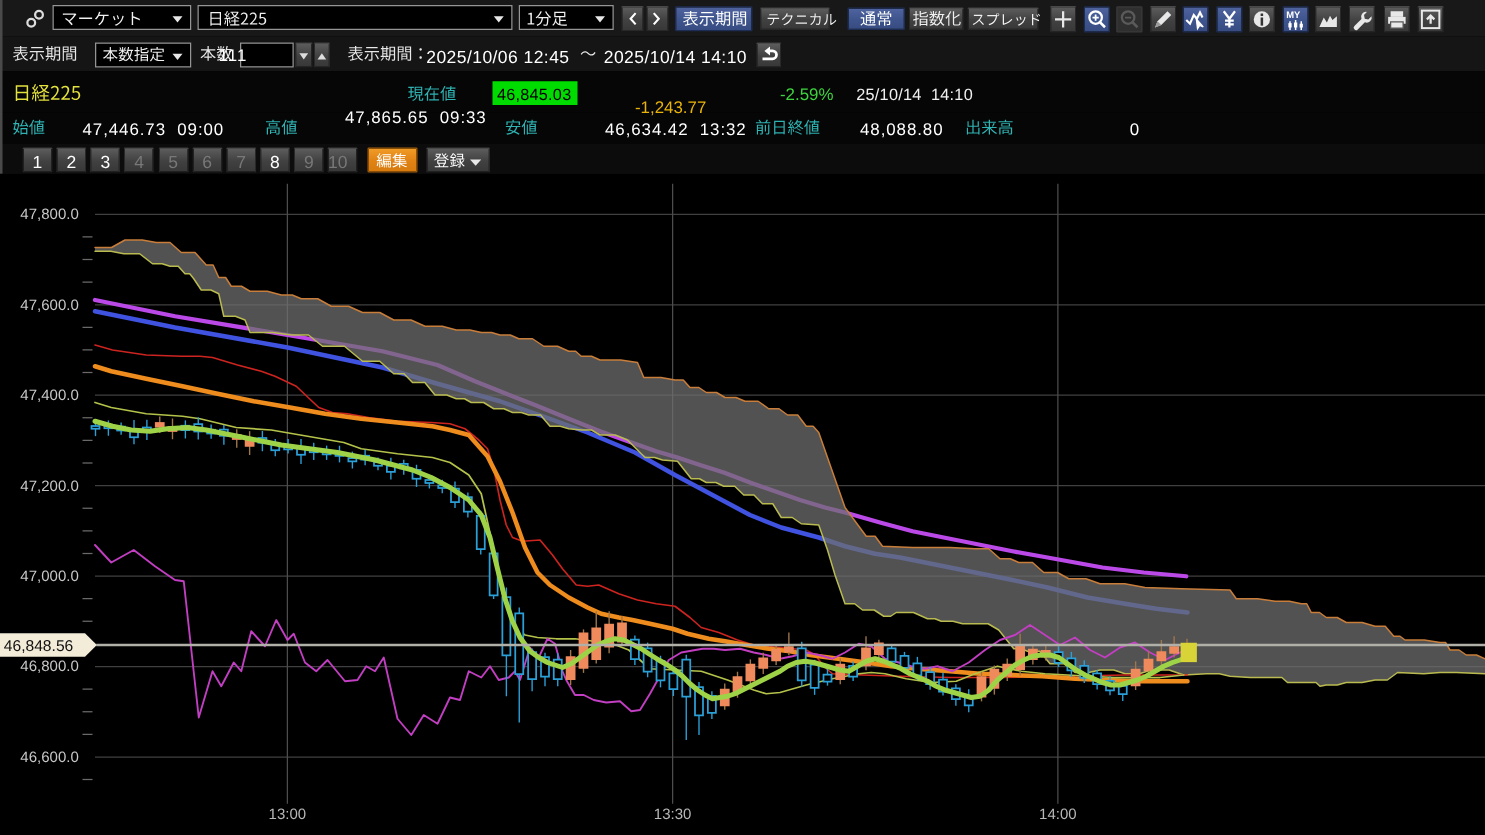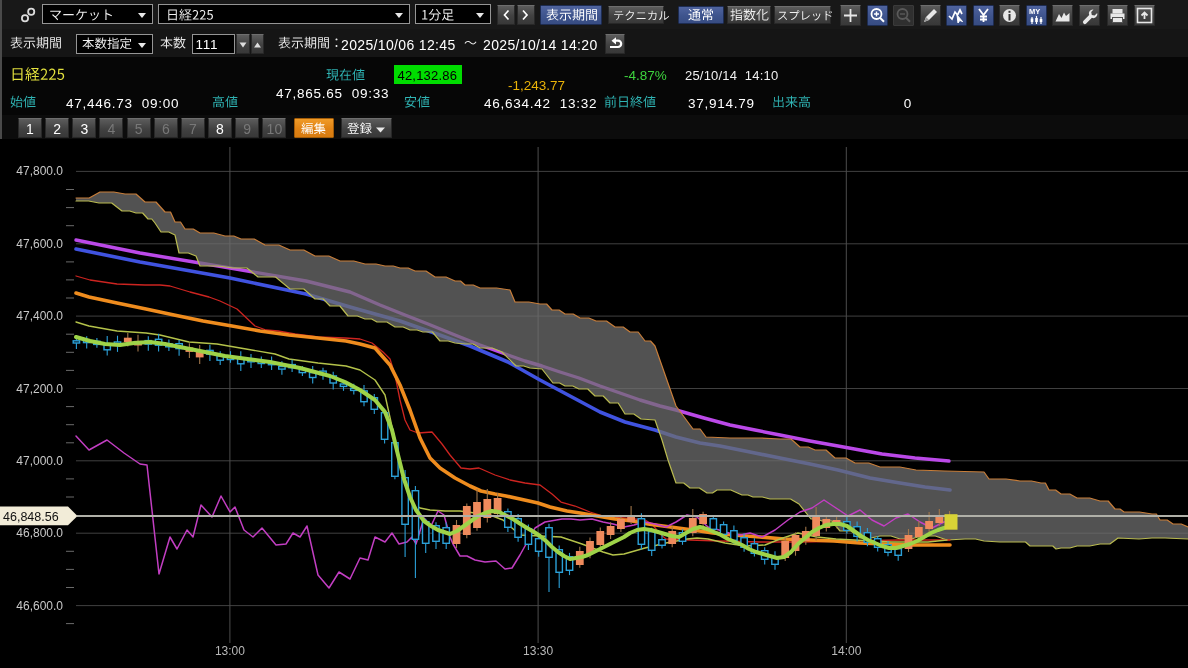--- a/index.html
+++ b/index.html
@@ -140,67 +140,67 @@
 <div class="dd" style="left:76px;top:33.5px;width:77px">
     <span class="arr"></span>
   </div>
 <svg style="position:absolute;left:82.0px;top:34.3px;overflow:visible" width="52" height="17">
     <path transform="translate(0,14.0)" d="M5.8 -10.5V-7.9H0.8V-6.9H5.2C4.1 -4.8 2.3 -2.7 0.4 -1.8C0.6 -1.6 0.9 -1.2 1.1 -1C2.9 -2.1 4.6 -3.9 5.8 -6.1V-2.3H3.3V-1.3H5.8V1H6.7V-1.3H9.1V-2.3H6.7V-6.1C7.9 -3.9 9.6 -2 11.4 -1C11.6 -1.3 11.9 -1.6 12.2 -1.8C10.2 -2.8 8.4 -4.8 7.3 -6.9H11.7V-7.9H6.7V-10.5Z M18 -10.3C17.8 -9.8 17.4 -9 17 -8.6L17.7 -8.3C18 -8.7 18.4 -9.3 18.8 -9.9ZM13.5 -9.9C13.9 -9.4 14.2 -8.7 14.3 -8.3L15.1 -8.6C14.9 -9 14.6 -9.7 14.2 -10.2ZM20.4 -10.5C20 -8.3 19.4 -6.2 18.3 -4.9C18.5 -4.7 18.9 -4.4 19.1 -4.2C19.4 -4.7 19.7 -5.2 20 -5.8C20.3 -4.5 20.6 -3.3 21.1 -2.3C20.5 -1.4 19.7 -0.6 18.6 -0C18.2 -0.3 17.7 -0.6 17.1 -0.9C17.6 -1.5 17.9 -2.2 18 -3.1H19.1V-3.8H15.8L16.2 -4.7L16 -4.8H16.5V-6.6C17.1 -6.2 17.9 -5.6 18.2 -5.3L18.8 -6C18.4 -6.2 17.1 -7.1 16.5 -7.4V-7.4H19.1V-8.2H16.5V-10.5H15.7V-8.2H13.1V-7.4H15.4C14.8 -6.6 13.8 -5.8 12.9 -5.4C13.1 -5.3 13.3 -4.9 13.4 -4.7C14.2 -5.2 15 -5.8 15.7 -6.6V-4.8L15.3 -4.9L14.8 -3.8H13V-3.1H14.4C14.1 -2.4 13.7 -1.8 13.4 -1.3L14.3 -1L14.5 -1.3C14.9 -1.2 15.3 -1 15.7 -0.8C15.1 -0.3 14.2 0 13 0.2C13.2 0.4 13.4 0.8 13.4 1C14.8 0.7 15.8 0.3 16.5 -0.3C17.1 0 17.6 0.4 18 0.7L18.3 0.4C18.4 0.6 18.6 0.9 18.7 1C19.9 0.4 20.9 -0.4 21.6 -1.4C22.2 -0.4 23 0.4 24 1C24.1 0.7 24.4 0.4 24.6 0.2C23.6 -0.3 22.8 -1.2 22.2 -2.3C23 -3.6 23.4 -5.3 23.7 -7.3H24.5V-8.2H20.8C21 -8.9 21.2 -9.6 21.3 -10.4ZM15.4 -3.1H17.1C17 -2.4 16.7 -1.8 16.3 -1.4C15.8 -1.6 15.3 -1.8 14.8 -2ZM20.6 -7.3H22.8C22.5 -5.8 22.2 -4.4 21.7 -3.3C21.2 -4.5 20.8 -5.9 20.6 -7.3Z M35.5 -9.8C34.5 -9.3 32.9 -8.9 31.4 -8.6V-10.5H30.5V-6.9C30.5 -5.8 30.9 -5.5 32.4 -5.5C32.6 -5.5 35 -5.5 35.3 -5.5C36.5 -5.5 36.8 -6 37 -7.6C36.7 -7.7 36.3 -7.8 36.1 -8C36 -6.6 35.9 -6.4 35.2 -6.4C34.7 -6.4 32.8 -6.4 32.4 -6.4C31.6 -6.4 31.4 -6.5 31.4 -6.9V-7.8C33.1 -8.1 34.9 -8.6 36.2 -9.1ZM31.4 -1.7H35.5V-0.4H31.4ZM31.4 -2.4V-3.7H35.5V-2.4ZM30.5 -4.5V1H31.4V0.4H35.5V0.9H36.4V-4.5ZM27.3 -10.5V-8H25.6V-7.1H27.3V-4.4L25.4 -3.9L25.7 -3L27.3 -3.5V-0.1C27.3 0.1 27.2 0.1 27.1 0.1C26.9 0.1 26.4 0.1 25.8 0.1C25.9 0.4 26.1 0.8 26.1 1C26.9 1 27.4 1 27.8 0.8C28.1 0.7 28.2 0.4 28.2 -0.1V-3.7L29.9 -4.2L29.8 -5.1L28.2 -4.7V-7.1H29.7V-8H28.2V-10.5Z M40.3 -4.7C40 -2.4 39.3 -0.7 37.9 0.4C38.2 0.6 38.5 0.9 38.7 1.1C39.5 0.4 40.1 -0.6 40.6 -1.8C41.7 0.4 43.6 0.8 46.2 0.8H49.1C49.2 0.6 49.3 0.1 49.5 -0.1C48.9 -0.1 46.7 -0.1 46.2 -0.1C45.5 -0.1 44.8 -0.2 44.2 -0.3V-2.8H48V-3.7H44.2V-5.8H47.4V-6.7H40.1V-5.8H43.2V-0.5C42.2 -0.9 41.4 -1.6 40.9 -2.9C41.1 -3.5 41.2 -4 41.2 -4.6ZM38.5 -9.1V-6.3H39.5V-8.2H48V-6.3H49V-9.1H44.2V-10.5H43.2V-9.1Z" fill="#f0f0f0"></path>
   </svg>
 <svg style="position:absolute;left:160.0px;top:33.4px;overflow:visible" width="28" height="18">
     <path transform="translate(0,14.6)" d="M6 -10.9V-8.2H0.8V-7.2H5.4C4.3 -5 2.4 -2.8 0.4 -1.8C0.6 -1.6 0.9 -1.3 1.1 -1C3 -2.1 4.8 -4.1 6 -6.4V-2.4H3.4V-1.4H6V1H7V-1.4H9.5V-2.4H7V-6.3C8.2 -4.1 9.9 -2.1 11.9 -1C12.1 -1.3 12.4 -1.7 12.6 -1.9C10.6 -2.9 8.7 -5 7.6 -7.2H12.2V-8.2H7V-10.9Z M18.7 -10.7C18.5 -10.2 18 -9.4 17.7 -8.9L18.4 -8.6C18.7 -9 19.1 -9.7 19.5 -10.3ZM14.1 -10.3C14.4 -9.8 14.8 -9 14.9 -8.6L15.7 -8.9C15.5 -9.4 15.2 -10.1 14.8 -10.6ZM21.2 -10.9C20.8 -8.6 20.1 -6.4 19 -5.1C19.3 -4.9 19.7 -4.6 19.8 -4.4C20.2 -4.9 20.5 -5.4 20.8 -6C21.1 -4.7 21.4 -3.5 22 -2.4C21.3 -1.4 20.4 -0.6 19.3 -0C18.9 -0.3 18.4 -0.7 17.8 -1C18.3 -1.6 18.6 -2.3 18.7 -3.2H19.9V-4H16.4L16.8 -4.9L16.6 -5H17.2V-6.9C17.8 -6.4 18.6 -5.8 19 -5.5L19.5 -6.2C19.2 -6.4 17.7 -7.3 17.2 -7.7V-7.7H19.9V-8.5H17.2V-10.9H16.3V-8.5H13.6V-7.7H16C15.4 -6.9 14.4 -6.1 13.4 -5.7C13.6 -5.5 13.9 -5.1 14 -4.9C14.8 -5.4 15.6 -6.1 16.3 -6.9V-5L15.9 -5.1L15.4 -4H13.5V-3.2H15C14.6 -2.5 14.3 -1.8 14 -1.3L14.8 -1L15 -1.4C15.5 -1.2 15.9 -1 16.3 -0.8C15.7 -0.3 14.7 0 13.5 0.2C13.7 0.4 13.9 0.8 14 1C15.4 0.7 16.4 0.3 17.2 -0.3C17.8 0 18.3 0.4 18.7 0.7L19 0.4C19.2 0.6 19.4 0.9 19.4 1.1C20.7 0.4 21.7 -0.4 22.5 -1.4C23.1 -0.4 23.9 0.5 24.9 1C25.1 0.8 25.4 0.4 25.6 0.2C24.6 -0.4 23.7 -1.2 23.1 -2.4C23.9 -3.8 24.4 -5.5 24.7 -7.6H25.5V-8.5H21.7C21.9 -9.3 22 -10 22.2 -10.8ZM16 -3.2H17.8C17.6 -2.5 17.4 -1.9 17 -1.4C16.5 -1.7 16 -1.9 15.4 -2.1ZM21.4 -7.6H23.7C23.4 -6 23.1 -4.6 22.5 -3.4C22 -4.7 21.6 -6.1 21.4 -7.6Z" fill="#e8e8e8"></path>
   </svg>
 <div class="abs" style="left:192px;top:33.5px;width:43px;height:20px;background:#000;border:1px solid #959595"></div>
-<div class="num" style="left:188px;top:37px;width:38px;text-align:center">111</div>
+<div class="num" style="left:175px;top:37px;width:38px;text-align:left">111</div>
 <div class="gbtn" style="left:236px;top:33.5px;width:13.5px;height:20px"></div>
 <div class="gbtn" style="left:250.5px;top:33.5px;width:13.5px;height:20px"></div>
 <svg class="abs" style="left:236px;top:33.5px" width="29" height="20">
     <path d="M3.5 8.5 h7 L7 13.5 Z" fill="#ddd"></path>
     <path d="M18 13.5 h7 L21.5 8.5 Z" fill="#ddd"></path>
   </svg>
 <svg style="position:absolute;left:278.0px;top:33.4px;overflow:visible" width="67" height="18">
     <path transform="translate(0,14.6)" d="M1.8 0.1 2.1 1C3.7 0.7 5.9 0.1 8 -0.5L7.9 -1.3L4.6 -0.5V-3.5C5.4 -4 6 -4.5 6.6 -5C7.5 -2 9.2 0.1 11.9 1C12.1 0.7 12.4 0.3 12.6 0.1C11.1 -0.3 9.9 -1.1 9.1 -2.2C9.9 -2.7 11 -3.4 11.8 -4L11.1 -4.6C10.4 -4.1 9.4 -3.3 8.6 -2.8C8.1 -3.5 7.8 -4.2 7.5 -5.1H12.2V-5.9H7V-7.1H11.2V-7.9H7V-9H11.7V-9.8H7V-10.9H6V-9.8H1.3V-9H6V-7.9H1.9V-7.1H6V-5.9H0.8V-5.1H5.3C4 -4 2.1 -3 0.4 -2.5C0.6 -2.3 0.9 -2 1 -1.7C1.8 -2 2.8 -2.4 3.7 -2.9V-0.3Z M16 -4.6C15.5 -3.1 14.5 -1.7 13.5 -0.7C13.7 -0.6 14.1 -0.3 14.4 -0.1C15.4 -1.1 16.4 -2.7 17 -4.3ZM21.9 -4.2C22.8 -2.9 23.8 -1.2 24.2 -0.1L25.1 -0.6C24.8 -1.7 23.7 -3.3 22.8 -4.5ZM14.9 -10V-9H24.1V-10ZM13.8 -6.8V-5.8H19V-0.2C19 -0 18.9 0 18.7 0C18.4 0 17.6 0 16.7 0C16.8 0.3 17 0.7 17 1C18.2 1 19 1 19.4 0.9C19.9 0.7 20 0.4 20 -0.2V-5.8H25.2V-6.8Z M28.3 -1.9C27.9 -1 27.2 -0.1 26.5 0.5C26.7 0.6 27.1 0.9 27.3 1C28 0.4 28.8 -0.6 29.2 -1.6ZM30.2 -1.5C30.7 -0.8 31.3 0 31.5 0.5L32.3 0.1C32 -0.5 31.4 -1.3 30.9 -1.9ZM37.1 -9.4V-7.3H34.5V-9.4ZM33.5 -10.3V-5.6C33.5 -3.7 33.4 -1.2 32.3 0.5C32.6 0.6 33 0.9 33.1 1.1C33.9 -0.1 34.2 -1.8 34.4 -3.4H37.1V-0.2C37.1 -0 37 0 36.9 0.1C36.7 0.1 36 0.1 35.3 0C35.4 0.3 35.6 0.7 35.6 1C36.6 1 37.2 1 37.6 0.8C37.9 0.7 38.1 0.4 38.1 -0.2V-10.3ZM37.1 -6.4V-4.3H34.4C34.5 -4.7 34.5 -5.1 34.5 -5.6V-6.4ZM31 -10.8V-9.2H28.7V-10.8H27.8V-9.2H26.7V-8.3H27.8V-3H26.5V-2.1H32.9V-3H31.9V-8.3H32.9V-9.2H31.9V-10.8ZM28.7 -8.3H31V-7.2H28.7ZM28.7 -6.4H31V-5.1H28.7ZM28.7 -4.3H31V-3H28.7Z M47 -2.2V-0.9H43.9V-2.2ZM47 -3H43.9V-4.1H47ZM43.1 -4.9V0.5H43.9V-0.2H47.9V-4.9ZM44 -7.8V-6.6H41.1V-7.8ZM44 -8.5H41.1V-9.6H44ZM49.9 -7.8V-6.6H47V-7.8ZM49.9 -8.5H47V-9.6H49.9ZM50.4 -10.4H46.1V-5.9H49.9V-0.3C49.9 -0 49.8 0 49.6 0.1C49.4 0.1 48.6 0.1 47.8 0C47.9 0.3 48.1 0.8 48.1 1C49.2 1 49.9 1 50.3 0.9C50.8 0.7 50.9 0.4 50.9 -0.2V-10.4ZM40.2 -10.4V1.1H41.1V-5.9H44.9V-10.4Z M58.5 -7.1C59 -7.1 59.5 -7.4 59.5 -8C59.5 -8.6 59 -9 58.5 -9C58 -9 57.5 -8.6 57.5 -8C57.5 -7.4 58 -7.1 58.5 -7.1ZM58.5 -0.7C59 -0.7 59.5 -1.1 59.5 -1.7C59.5 -2.3 59 -2.7 58.5 -2.7C58 -2.7 57.5 -2.3 57.5 -1.7C57.5 -1.1 58 -0.7 58.5 -0.7Z" fill="#e8e8e8"></path>
   </svg>
 <div class="num" style="left:341px;top:36.5px;font-size:14px;letter-spacing:0.35px">2025/10/06 12:45</div>
 <svg style="position:absolute;left:464.0px;top:32.9px;overflow:visible" width="15" height="18">
     <path transform="translate(0,14.6)" d="M6.1 -4.6C7 -3.7 7.9 -3.2 9.1 -3.2C10.4 -3.2 11.6 -4 12.5 -5.5L11.5 -6C11 -4.9 10.1 -4.2 9.1 -4.2C8.1 -4.2 7.6 -4.6 6.9 -5.3C6 -6.2 5.1 -6.7 3.9 -6.7C2.6 -6.7 1.4 -5.9 0.5 -4.4L1.5 -3.9C2 -5 2.9 -5.6 3.9 -5.6C4.9 -5.6 5.4 -5.2 6.1 -4.6Z" fill="#e8e8e8"></path>
   </svg>
-<div class="num" style="left:483px;top:36.5px;font-size:14px;letter-spacing:0.35px">2025/10/14 14:20</div>
+<div class="num" style="left:483px;top:36.5px;font-size:14px;letter-spacing:0.35px">2025/10/14 14:10</div>
 <div class="gbtn" style="left:605px;top:33.5px;width:20px;height:20px"></div>
 <svg class="abs" style="left:605px;top:33.5px" width="20" height="20">
     <path d="M5 13 h8 a3.2 3.2 0 0 0 0 -6.4 h-4" fill="none" stroke="#fff" stroke-width="2.2"></path>
     <path d="M11 3.2 L6.5 6.8 L11 10.4 Z" fill="#fff"></path>
   </svg>
 <svg style="position:absolute;left:10.0px;top:63.2px;overflow:visible" width="56" height="21">
     <path transform="translate(0,16.8)" d="M3.8 -5.3H11.3V-1.1H3.8ZM3.8 -6.4V-10.5H11.3V-6.4ZM2.6 -11.6V1H3.8V0.1H11.3V1H12.5V-11.6Z M19.5 -3.9C19.9 -3 20.2 -1.8 20.4 -1.1L21.3 -1.4C21.1 -2.1 20.7 -3.3 20.3 -4.1ZM16.4 -4C16.2 -2.7 15.9 -1.4 15.4 -0.4C15.6 -0.4 16.1 -0.1 16.3 -0C16.8 -1 17.1 -2.4 17.3 -3.9ZM27.3 -10.8C26.8 -9.8 26 -9 25.2 -8.2C24.4 -9 23.7 -9.8 23.2 -10.8ZM21.2 -11.8V-10.8H22.8L22.2 -10.6C22.7 -9.4 23.4 -8.4 24.3 -7.6C23.3 -6.9 22.1 -6.4 20.9 -6.1C21.1 -5.8 21.4 -5.4 21.6 -5.1C22.9 -5.5 24.1 -6.1 25.2 -6.9C26.3 -6.1 27.5 -5.5 28.9 -5.2C29.1 -5.4 29.4 -5.9 29.6 -6.1C28.3 -6.4 27.1 -6.9 26.1 -7.6C27.3 -8.6 28.2 -9.9 28.8 -11.5L28 -11.9L27.8 -11.8ZM24.7 -5.9V-3.7H21.8V-2.7H24.7V-0.3H20.9V0.8H29.4V-0.3H25.8V-2.7H28.8V-3.7H25.8V-5.9ZM15.5 -5.9 15.6 -4.9 18 -5V1.2H19V-5.1L20.2 -5.1C20.3 -4.8 20.4 -4.5 20.4 -4.3L21.3 -4.6C21.1 -5.5 20.5 -6.8 19.9 -7.7L19.1 -7.4C19.3 -7 19.6 -6.5 19.8 -6L17.6 -6C18.6 -7.3 19.7 -9 20.6 -10.5L19.6 -10.9C19.2 -10.1 18.7 -9.1 18.1 -8.2C17.9 -8.5 17.5 -8.8 17.2 -9.2C17.8 -10 18.4 -11.2 18.9 -12.2L17.9 -12.6C17.6 -11.8 17.1 -10.6 16.6 -9.8L16.1 -10.2L15.6 -9.4C16.3 -8.8 17 -8 17.5 -7.3C17.2 -6.8 16.8 -6.3 16.5 -5.9Z M30.7 0H37.6V-1.2H34.5C34 -1.2 33.3 -1.1 32.7 -1.1C35.3 -3.5 37 -5.8 37 -8C37 -9.9 35.8 -11.2 33.8 -11.2C32.4 -11.2 31.5 -10.6 30.6 -9.6L31.4 -8.8C32 -9.5 32.8 -10.1 33.7 -10.1C35 -10.1 35.7 -9.2 35.7 -7.9C35.7 -6 34.1 -3.8 30.7 -0.8Z M39 0H45.9V-1.2H42.9C42.3 -1.2 41.6 -1.1 41.1 -1.1C43.6 -3.5 45.4 -5.8 45.4 -8C45.4 -9.9 44.1 -11.2 42.2 -11.2C40.8 -11.2 39.8 -10.6 38.9 -9.6L39.7 -8.8C40.3 -9.5 41.1 -10.1 42 -10.1C43.4 -10.1 44 -9.2 44 -7.9C44 -6 42.4 -3.8 39 -0.8Z M50.6 0.2C52.4 0.2 54.2 -1.2 54.2 -3.6C54.2 -6 52.7 -7.1 50.9 -7.1C50.2 -7.1 49.7 -6.9 49.2 -6.6L49.5 -9.8H53.6V-11H48.3L47.9 -5.9L48.7 -5.4C49.3 -5.8 49.8 -6 50.5 -6C51.9 -6 52.8 -5.1 52.8 -3.5C52.8 -1.9 51.8 -0.9 50.4 -0.9C49.2 -0.9 48.4 -1.5 47.7 -2.2L47.1 -1.3C47.8 -0.5 48.9 0.2 50.6 0.2Z" fill="#e3e13e"></path>
   </svg>
 <svg style="position:absolute;left:326.0px;top:64.9px;overflow:visible" width="41" height="18">
     <path transform="translate(0,14.6)" d="M6.6 -7.4H10.9V-6.1H6.6ZM6.6 -5.3H10.9V-4H6.6ZM6.6 -9.5H10.9V-8.2H6.6ZM0.4 -1.9 0.7 -1C1.9 -1.4 3.7 -1.9 5.3 -2.4L5.2 -3.2L3.4 -2.7V-5.7H5V-6.6H3.4V-9.3H5.1V-10.3H0.6V-9.3H2.4V-6.6H0.8V-5.7H2.4V-2.5ZM5.7 -10.3V-3.2H6.9C6.7 -1.5 6.1 -0.3 3.8 0.3C4 0.5 4.2 0.9 4.3 1.1C6.9 0.3 7.6 -1.1 7.8 -3.2H9.1V-0.3C9.1 0.7 9.3 0.9 10.3 0.9C10.5 0.9 11.4 0.9 11.6 0.9C12.3 0.9 12.6 0.5 12.7 -1.1C12.4 -1.1 12 -1.3 11.8 -1.4C11.8 -0.1 11.7 0.1 11.5 0.1C11.3 0.1 10.6 0.1 10.4 0.1C10.1 0.1 10.1 0.1 10.1 -0.3V-3.2H11.8V-10.3Z M18.1 -10.9C17.9 -10.3 17.7 -9.6 17.4 -8.9H13.8V-8H17C16.1 -6.3 15 -4.8 13.5 -3.7C13.7 -3.5 13.9 -3.1 14 -2.8C14.5 -3.2 15.1 -3.7 15.5 -4.1V1H16.5V-5.3C17.1 -6.1 17.6 -7 18.1 -8H25.2V-8.9H18.5C18.7 -9.5 18.9 -10.1 19.1 -10.7ZM20.8 -7.3V-4.8H17.8V-3.9H20.8V-0.2H17.3V0.7H25.2V-0.2H21.7V-3.9H24.7V-4.8H21.7V-7.3Z M33.4 -5.1H36.7V-4H33.4ZM33.4 -3.3H36.7V-2.2H33.4ZM33.4 -6.9H36.7V-5.8H33.4ZM32.5 -7.6V-1.5H37.7V-7.6H34.9L35 -8.7H38.4V-9.6H35.1L35.2 -10.9L34.3 -10.9L34.2 -9.6H30.6V-8.7H34.1L33.9 -7.6ZM30.4 -7V1H31.3V0.4H38.5V-0.5H31.3V-7ZM29.4 -10.9C28.7 -8.9 27.5 -6.9 26.2 -5.7C26.4 -5.5 26.7 -5 26.8 -4.7C27.2 -5.2 27.7 -5.7 28.1 -6.3V1H29V-7.8C29.5 -8.7 30 -9.6 30.4 -10.6Z" fill="#2fb3b3"></path>
   </svg>
 <div class="abs" style="left:394px;top:65px;width:68px;height:19px;background:#00dc00"></div>
-<div class="abs" style="left:397.5px;top:68px;color:#000;font-size:13px;letter-spacing:0.2px">42,132.86</div>
+<div class="abs" style="left:397.5px;top:68px;color:#000;font-size:13px;letter-spacing:0.2px">46,845.03</div>
 <div class="abs" style="left:508px;top:78px;color:#eab308;font-size:13.5px">-1,243.77</div>
-<div class="abs" style="left:624px;top:67.5px;color:#3ed43e;font-size:13.5px">-4.87%</div>
+<div class="abs" style="left:624px;top:67.5px;color:#3ed43e;font-size:13.5px">-2.59%</div>
 <div class="abs" style="left:685px;top:67.5px;color:#f0f0f0;font-size:13px;letter-spacing:0.2px">25/10/14&nbsp;&nbsp;14:10</div>
 <svg style="position:absolute;left:10.0px;top:92.4px;overflow:visible" width="28" height="18">
     <path transform="translate(0,14.6)" d="M6.4 -4.2V1.1H7.3V0.5H10.9V1H11.9V-4.2ZM7.3 -0.4V-3.3H10.9V-0.4ZM8 -10.9C7.7 -9.6 7.1 -7.7 6.5 -6.5L5.5 -6.4L5.6 -5.4L11.4 -5.9C11.6 -5.5 11.7 -5.2 11.8 -5L12.7 -5.4C12.3 -6.4 11.4 -7.8 10.6 -8.9L9.8 -8.5C10.2 -8 10.6 -7.3 11 -6.7L7.5 -6.5C8 -7.7 8.6 -9.4 9.1 -10.7ZM2.5 -10.9C2.4 -10.1 2.2 -9.2 2 -8.2H0.6V-7.3H1.8C1.4 -5.7 1 -4.1 0.7 -3L1.5 -2.5L1.7 -3.1C2.1 -2.8 2.6 -2.5 3 -2.2C2.4 -1 1.6 -0.2 0.6 0.3C0.8 0.5 1.1 0.8 1.2 1.1C2.3 0.5 3.1 -0.4 3.8 -1.6C4.3 -1.1 4.8 -0.7 5.1 -0.2L5.7 -1C5.4 -1.5 4.8 -1.9 4.2 -2.4C4.8 -3.9 5.2 -5.8 5.4 -8.1L4.8 -8.3L4.7 -8.2H2.9C3.1 -9.1 3.3 -10 3.5 -10.8ZM2.7 -7.3H4.4C4.3 -5.6 3.9 -4.2 3.4 -3C2.9 -3.4 2.4 -3.7 1.9 -4C2.2 -5 2.4 -6.2 2.7 -7.3Z M20.4 -5.1H23.7V-4H20.4ZM20.4 -3.3H23.7V-2.2H20.4ZM20.4 -6.9H23.7V-5.8H20.4ZM19.5 -7.6V-1.5H24.7V-7.6H21.9L22 -8.7H25.4V-9.6H22.1L22.2 -10.9L21.3 -10.9L21.2 -9.6H17.6V-8.7H21.1L20.9 -7.6ZM17.4 -7V1H18.3V0.4H25.5V-0.5H18.3V-7ZM16.4 -10.9C15.7 -8.9 14.5 -6.9 13.2 -5.7C13.4 -5.5 13.7 -5 13.8 -4.7C14.2 -5.2 14.7 -5.7 15.1 -6.3V1H16V-7.8C16.5 -8.7 17 -9.6 17.4 -10.6Z" fill="#2fb3b3"></path>
   </svg>
 <div class="num" style="left:66px;top:95.5px">47,446.73&nbsp;&nbsp;09:00</div>
 <svg style="position:absolute;left:212.0px;top:92.4px;overflow:visible" width="28" height="18">
     <path transform="translate(0,14.6)" d="M3.9 -7.4H9V-6.1H3.9ZM3 -8.1V-5.4H10V-8.1ZM5.9 -10.9V-9.7H0.8V-8.8H12.1V-9.7H6.9V-10.9ZM1.4 -4.6V1H2.4V-3.8H10.7V-0.1C10.7 0 10.6 0.1 10.4 0.1C10.2 0.1 9.5 0.1 8.6 0.1C8.7 0.4 8.9 0.7 8.9 1C10 1 10.7 1 11.1 0.9C11.5 0.7 11.7 0.4 11.7 -0.1V-4.6ZM4.9 -2.2H8.1V-0.9H4.9ZM4 -2.9V0.5H4.9V-0.2H9V-2.9Z M20.4 -5.1H23.7V-4H20.4ZM20.4 -3.3H23.7V-2.2H20.4ZM20.4 -6.9H23.7V-5.8H20.4ZM19.5 -7.6V-1.5H24.7V-7.6H21.9L22 -8.7H25.4V-9.6H22.1L22.2 -10.9L21.3 -10.9L21.2 -9.6H17.6V-8.7H21.1L20.9 -7.6ZM17.4 -7V1H18.3V0.4H25.5V-0.5H18.3V-7ZM16.4 -10.9C15.7 -8.9 14.5 -6.9 13.2 -5.7C13.4 -5.5 13.7 -5 13.8 -4.7C14.2 -5.2 14.7 -5.7 15.1 -6.3V1H16V-7.8C16.5 -8.7 17 -9.6 17.4 -10.6Z" fill="#2fb3b3"></path>
   </svg>
 <div class="num" style="left:276px;top:86px">47,865.65&nbsp;&nbsp;09:33</div>
 <svg style="position:absolute;left:404.0px;top:92.4px;overflow:visible" width="28" height="18">
     <path transform="translate(0,14.6)" d="M1.1 -9.5V-6.7H2.1V-8.6H10.9V-6.7H12V-9.5H7V-10.9H6V-9.5ZM0.7 -5.9V-5H3.9C3.3 -3.9 2.7 -2.7 2.2 -1.9L3.2 -1.6L3.5 -2.2C4.4 -1.9 5.2 -1.6 6.1 -1.3C4.8 -0.5 3.1 -0.1 1 0.2C1.2 0.4 1.5 0.8 1.6 1.1C3.9 0.7 5.7 0.1 7.1 -0.9C8.6 -0.2 10 0.5 10.9 1.1L11.7 0.3C10.7 -0.3 9.4 -1 8 -1.6C8.9 -2.4 9.5 -3.5 9.9 -5H12.3V-5.9H5.5L6.4 -7.8L5.4 -8C5.1 -7.4 4.8 -6.7 4.4 -5.9ZM5 -5H8.8C8.4 -3.7 7.8 -2.7 7 -1.9C6 -2.3 4.9 -2.7 4 -3Z M20.4 -5.1H23.7V-4H20.4ZM20.4 -3.3H23.7V-2.2H20.4ZM20.4 -6.9H23.7V-5.8H20.4ZM19.5 -7.6V-1.5H24.7V-7.6H21.9L22 -8.7H25.4V-9.6H22.1L22.2 -10.9L21.3 -10.9L21.2 -9.6H17.6V-8.7H21.1L20.9 -7.6ZM17.4 -7V1H18.3V0.4H25.5V-0.5H18.3V-7ZM16.4 -10.9C15.7 -8.9 14.5 -6.9 13.2 -5.7C13.4 -5.5 13.7 -5 13.8 -4.7C14.2 -5.2 14.7 -5.7 15.1 -6.3V1H16V-7.8C16.5 -8.7 17 -9.6 17.4 -10.6Z" fill="#2fb3b3"></path>
   </svg>
 <div class="num" style="left:484px;top:95.5px">46,634.42&nbsp;&nbsp;13:32</div>
 <svg style="position:absolute;left:604.0px;top:92.4px;overflow:visible" width="54" height="18">
     <path transform="translate(0,14.6)" d="M7.9 -6.7V-1.4H8.8V-6.7ZM10.5 -7.1V-0.2C10.5 0 10.4 0.1 10.2 0.1C10 0.1 9.3 0.1 8.5 0.1C8.6 0.3 8.8 0.7 8.9 1C9.9 1 10.5 1 10.9 0.8C11.3 0.7 11.5 0.4 11.5 -0.2V-7.1ZM9.4 -11C9.1 -10.3 8.6 -9.5 8.2 -8.9H4.3L4.9 -9.1C4.7 -9.6 4.1 -10.4 3.6 -10.9L2.7 -10.6C3.2 -10.1 3.7 -9.4 3.9 -8.9H0.7V-8H12.3V-8.9H9.3C9.7 -9.4 10.1 -10 10.4 -10.6ZM5.3 -3.9V-2.6H2.4V-3.9ZM5.3 -4.7H2.4V-6H5.3ZM1.5 -6.8V1H2.4V-1.8H5.3V-0.1C5.3 0.1 5.3 0.1 5.1 0.1C4.9 0.1 4.3 0.1 3.7 0.1C3.8 0.4 3.9 0.7 4 1C4.9 1 5.4 1 5.8 0.8C6.2 0.7 6.3 0.4 6.3 -0.1V-6.8Z M16.3 -4.6H22.8V-0.9H16.3ZM16.3 -5.5V-9.1H22.8V-5.5ZM15.3 -10V0.9H16.3V0.1H22.8V0.8H23.8V-10Z M33.3 -3.4C34.2 -3.1 35.4 -2.4 36 -1.9L36.6 -2.6C36 -3.1 34.8 -3.7 33.9 -4.1ZM31.9 -1C33.7 -0.5 35.8 0.4 37 1.1L37.5 0.3C36.3 -0.3 34.2 -1.2 32.5 -1.7ZM29.9 -3.4C30.2 -2.6 30.6 -1.6 30.7 -0.9L31.4 -1.2C31.3 -1.8 31 -2.8 30.6 -3.6ZM27.2 -3.5C27 -2.3 26.8 -1.2 26.3 -0.4C26.5 -0.3 26.9 -0.1 27.1 -0C27.5 -0.8 27.8 -2.1 28 -3.3ZM33.4 -8.7H36.3C36 -7.9 35.4 -7.3 34.8 -6.6C34.2 -7.3 33.7 -7.9 33.3 -8.6ZM26.4 -5.1 26.5 -4.2 28.6 -4.3V1.1H29.4V-4.4L30.5 -4.5C30.6 -4.2 30.6 -4 30.7 -3.8L31.3 -4C31.5 -3.8 31.7 -3.6 31.7 -3.4C32.8 -3.9 33.9 -4.6 34.8 -5.4C35.8 -4.5 36.9 -3.8 38 -3.3C38.2 -3.5 38.4 -3.9 38.7 -4.1C37.5 -4.5 36.4 -5.2 35.5 -6C36.4 -6.9 37.1 -8 37.6 -9.3L37 -9.6L36.9 -9.6H33.9C34.2 -10 34.4 -10.4 34.6 -10.8L33.6 -10.9C33.1 -9.7 32.1 -8.2 30.8 -7.1C31 -7 31.3 -6.7 31.4 -6.5C32 -7 32.4 -7.4 32.8 -7.9C33.2 -7.3 33.7 -6.6 34.2 -6.1C33.3 -5.3 32.4 -4.7 31.4 -4.3C31.1 -5 30.7 -6 30.2 -6.7L29.5 -6.4C29.8 -6.1 30 -5.7 30.1 -5.2L28.2 -5.2C29.1 -6.3 30.1 -7.8 30.8 -9.1L30 -9.4C29.7 -8.7 29.2 -7.9 28.7 -7.1C28.5 -7.4 28.2 -7.7 27.9 -8C28.4 -8.7 29 -9.7 29.4 -10.6L28.5 -10.9C28.3 -10.2 27.8 -9.2 27.4 -8.5L27 -8.8L26.5 -8.2C27.1 -7.6 27.8 -6.9 28.2 -6.3C27.9 -5.9 27.6 -5.5 27.3 -5.1Z M46.4 -5.1H49.7V-4H46.4ZM46.4 -3.3H49.7V-2.2H46.4ZM46.4 -6.9H49.7V-5.8H46.4ZM45.5 -7.6V-1.5H50.7V-7.6H47.9L48 -8.7H51.4V-9.6H48.1L48.2 -10.9L47.3 -10.9L47.2 -9.6H43.6V-8.7H47.1L46.9 -7.6ZM43.4 -7V1H44.3V0.4H51.5V-0.5H44.3V-7ZM42.4 -10.9C41.7 -8.9 40.5 -6.9 39.2 -5.7C39.4 -5.5 39.7 -5 39.8 -4.7C40.2 -5.2 40.7 -5.7 41.1 -6.3V1H42V-7.8C42.5 -8.7 43 -9.6 43.4 -10.6Z" fill="#2fb3b3"></path>
   </svg>
-<div class="num" style="left:688px;top:95.5px">37,914.79</div>
+<div class="num" style="left:688px;top:95.5px">48,088.80</div>
 <svg style="position:absolute;left:772.0px;top:92.4px;overflow:visible" width="41" height="18">
     <path transform="translate(0,14.6)" d="M2 -9.7V-5.2H5.9V-0.7H2.4V-4.4H1.5V1H2.4V0.2H10.6V1H11.6V-4.4H10.6V-0.7H6.9V-5.2H11.1V-9.7H10.1V-6.1H6.9V-10.9H5.9V-6.1H2.9V-9.7Z M22.8 -8.2C22.5 -7.4 22 -6.3 21.5 -5.6L22.3 -5.3C22.8 -5.9 23.4 -7 23.8 -7.9ZM15.4 -7.8C15.9 -7 16.4 -6 16.6 -5.3L17.5 -5.7C17.3 -6.3 16.8 -7.4 16.3 -8.1ZM19 -10.9V-9.3H14.4V-8.4H19V-5.1H13.7V-4.2H18.3C17.1 -2.6 15.2 -1.1 13.4 -0.3C13.7 -0.1 14 0.2 14.1 0.5C15.9 -0.4 17.7 -1.9 19 -3.7V1H20V-3.7C21.3 -2 23.1 -0.4 24.9 0.5C25.1 0.3 25.4 -0.1 25.6 -0.3C23.8 -1.1 21.9 -2.6 20.7 -4.2H25.3V-5.1H20V-8.4H24.7V-9.3H20V-10.9Z M29.9 -7.4H35V-6.1H29.9ZM29 -8.1V-5.4H36V-8.1ZM31.9 -10.9V-9.7H26.8V-8.8H38.1V-9.7H32.9V-10.9ZM27.4 -4.6V1H28.4V-3.8H36.7V-0.1C36.7 0 36.6 0.1 36.4 0.1C36.2 0.1 35.5 0.1 34.6 0.1C34.7 0.4 34.9 0.7 34.9 1C36 1 36.7 1 37.1 0.9C37.5 0.7 37.7 0.4 37.7 -0.1V-4.6ZM30.9 -2.2H34.1V-0.9H30.9ZM30 -2.9V0.5H30.9V-0.2H35V-2.9Z" fill="#2fb3b3"></path>
   </svg>
 <div class="num" style="left:880px;top:95.5px;width:32px;text-align:right">0</div>
 <div class="gbtn" style="left:18.0px;top:118px;width:24px;height:20px"></div>
 <div class="abs" style="left:18.0px;top:120.5px;width:24px;text-align:center;color:#fff;font-size:14px">1</div>
 <div class="gbtn" style="left:45.1px;top:118px;width:24px;height:20px"></div>
 <div class="abs" style="left:45.1px;top:120.5px;width:24px;text-align:center;color:#fff;font-size:14px">2</div>
 <div class="gbtn" style="left:72.3px;top:118px;width:24px;height:20px"></div>
 <div class="abs" style="left:72.3px;top:120.5px;width:24px;text-align:center;color:#fff;font-size:14px">3</div>
@@ -210,21 +210,21 @@
 <div class="abs" style="left:126.6px;top:120.5px;width:24px;text-align:center;color:#787878;font-size:14px">5</div>
 <div class="gbtn" style="left:153.8px;top:118px;width:24px;height:20px"></div>
 <div class="abs" style="left:153.8px;top:120.5px;width:24px;text-align:center;color:#787878;font-size:14px">6</div>
 <div class="gbtn" style="left:180.9px;top:118px;width:24px;height:20px"></div>
 <div class="abs" style="left:180.9px;top:120.5px;width:24px;text-align:center;color:#787878;font-size:14px">7</div>
 <div class="gbtn" style="left:208.0px;top:118px;width:24px;height:20px"></div>
 <div class="abs" style="left:208.0px;top:120.5px;width:24px;text-align:center;color:#fff;font-size:14px">8</div>
 <div class="gbtn" style="left:235.2px;top:118px;width:24px;height:20px"></div>
 <div class="abs" style="left:235.2px;top:120.5px;width:24px;text-align:center;color:#787878;font-size:14px">9</div>
 <div class="gbtn" style="left:262.4px;top:118px;width:24px;height:20px"></div>
-<div class="abs" style="left:262.4px;top:120.5px;width:24px;text-align:center;color:#787878;font-size:14px">10</div>
+<div class="abs" style="left:262.4px;top:120.5px;width:24px;color:#787878;font-size:14px">10</div>
 <div class="abs" style="left:293.5px;top:118px;width:40px;height:20px;background:linear-gradient(#f09b28,#e08214 55%,#d87c10);border:1px solid #a35c08;border-radius:1px"></div>
 <svg style="position:absolute;left:301.0px;top:119.2px;overflow:visible" width="27" height="17">
     <path transform="translate(0,14.0)" d="M4.9 -9.7V-8.9H11.8V-9.7ZM1.1 -3.4C1 -2.3 0.7 -1.1 0.3 -0.4C0.5 -0.3 0.9 -0.1 1 -0C1.4 -0.8 1.7 -2 1.9 -3.2ZM3.5 -3.2C3.8 -2.5 4.1 -1.5 4.1 -0.9L4.8 -1.1C4.6 -0.6 4.4 -0.1 4 0.3C4.2 0.4 4.6 0.7 4.7 0.8C5.5 -0.2 5.9 -1.6 6.1 -2.9V1H6.8V-1.4H7.7V0.9H8.3V-1.4H9.3V0.9H9.9V-1.4H11V0.1C11 0.2 10.9 0.2 10.8 0.2C10.7 0.2 10.5 0.2 10.2 0.2C10.3 0.5 10.4 0.8 10.4 1C10.9 1 11.2 1 11.5 0.9C11.7 0.7 11.7 0.5 11.7 0.1V-4.4H6.2L6.2 -5.2H11.5V-8.1H5.4V-5.4C5.4 -4.1 5.3 -2.6 4.8 -1.2C4.7 -1.8 4.5 -2.7 4.2 -3.4ZM7.7 -2.2H6.8V-3.6H7.7ZM8.3 -2.2V-3.6H9.3V-2.2ZM9.9 -2.2V-3.6H11V-2.2ZM6.2 -7.3H10.6V-6H6.2ZM0.4 -5 0.5 -4.1 2.4 -4.2V1H3.2V-4.3L4.1 -4.4C4.2 -4.1 4.3 -3.8 4.3 -3.6L5 -3.9C4.9 -4.6 4.4 -5.7 4 -6.5L3.3 -6.2C3.5 -5.9 3.7 -5.5 3.8 -5.2L2.1 -5.1C3 -6.1 3.9 -7.6 4.5 -8.7L3.8 -9.1C3.5 -8.4 3 -7.6 2.5 -6.8C2.3 -7 2.1 -7.3 1.9 -7.6C2.3 -8.3 2.8 -9.3 3.3 -10.2L2.5 -10.5C2.2 -9.8 1.8 -8.8 1.4 -8.1L1 -8.5L0.5 -7.9C1 -7.4 1.7 -6.6 2 -6.1C1.8 -5.7 1.5 -5.3 1.3 -5Z M15.8 -10.5C15.3 -9.4 14.2 -7.9 12.8 -6.8C13.1 -6.7 13.4 -6.4 13.5 -6.2C13.9 -6.6 14.3 -6.9 14.7 -7.3V-3.6H18.2V-2.9H13.2V-2.1H17.5C16.3 -1.2 14.4 -0.3 12.9 0.1C13.1 0.3 13.3 0.6 13.5 0.9C15.1 0.4 17 -0.6 18.2 -1.7V1H19.2V-1.7C20.5 -0.7 22.4 0.3 24 0.8C24.1 0.5 24.4 0.2 24.6 -0C23 -0.4 21.2 -1.2 20 -2.1H24.3V-2.9H19.2V-3.6H24V-4.4H19.4V-5.2H23V-5.9H19.4V-6.8H23V-7.4H19.4V-8.2H23.5V-9H19.4C19.6 -9.4 19.9 -9.9 20.1 -10.4L19.1 -10.5C18.9 -10.1 18.7 -9.5 18.4 -9H16C16.3 -9.5 16.6 -9.9 16.8 -10.3ZM18.5 -6.8V-5.9H15.6V-6.8ZM18.5 -7.4H15.6V-8.2H18.5ZM18.5 -5.2V-4.4H15.6V-5.2Z" fill="#fff"></path>
   </svg>
 <div class="gbtn" style="left:340.5px;top:118px;width:51px;height:20px"></div>
 <svg style="position:absolute;left:347.0px;top:119.2px;overflow:visible" width="27" height="17">
     <path transform="translate(0,14.0)" d="M3.7 -4.4H8.8V-2.8H3.7ZM11 -8.9C10.6 -8.5 9.9 -7.9 9.3 -7.4C9 -7.7 8.7 -8 8.4 -8.4C9 -8.8 9.7 -9.3 10.3 -9.9L9.6 -10.4C9.2 -10 8.5 -9.4 8 -8.9C7.6 -9.4 7.3 -9.9 7.1 -10.5L6.3 -10.2C6.8 -9 7.6 -7.9 8.4 -7H4.2C4.9 -7.8 5.5 -8.7 5.9 -9.8L5.3 -10.1L5.1 -10H1.6V-9.2H4.7C4.4 -8.6 3.9 -8 3.4 -7.5C3 -7.9 2.3 -8.4 1.7 -8.8L1.2 -8.2C1.8 -7.9 2.5 -7.4 2.9 -7C2.1 -6.3 1.2 -5.7 0.3 -5.3C0.5 -5.2 0.8 -4.8 0.9 -4.6C2 -5.1 3 -5.9 3.9 -6.8V-6.2H8.6V-6.9C9.4 -6 10.4 -5.3 11.5 -4.8C11.6 -5 11.9 -5.4 12.1 -5.6C11.3 -5.9 10.5 -6.4 9.8 -6.9C10.4 -7.4 11.1 -7.9 11.7 -8.4ZM3.5 -1.8C3.8 -1.3 4.1 -0.6 4.2 -0.1H0.8V0.7H11.7V-0.1H8.1C8.4 -0.6 8.8 -1.2 9.1 -1.8L8.4 -2H9.7V-5.2H2.8V-2H4.3ZM4.6 -0.1 5.2 -0.2C5 -0.7 4.7 -1.5 4.4 -2H8.1C7.9 -1.4 7.6 -0.7 7.2 -0.2L7.6 -0.1Z M23.7 -5C23.3 -4.5 22.7 -3.7 22.2 -3.2L22.8 -2.8C23.3 -3.3 23.9 -3.9 24.4 -4.5ZM18.1 -4.4C18.6 -3.9 19.2 -3.2 19.4 -2.7L20.1 -3.1C19.8 -3.6 19.2 -4.3 18.7 -4.8ZM13.5 -3.6C13.7 -2.9 13.9 -1.9 13.9 -1.2L14.6 -1.4C14.6 -2.1 14.4 -3 14.1 -3.8ZM16.9 -3.9C16.8 -3.2 16.6 -2.2 16.4 -1.6L17 -1.5C17.2 -2 17.5 -2.9 17.7 -3.7ZM17.8 -6.3V-5.5H20.6V0C20.6 0.1 20.6 0.2 20.4 0.2C20.3 0.2 19.9 0.2 19.4 0.2C19.5 0.4 19.6 0.8 19.7 1C20.4 1 20.8 1 21.1 0.9C21.4 0.7 21.5 0.5 21.5 0V-3C22 -1.8 22.9 -0.5 24.1 0.2C24.3 0 24.5 -0.4 24.7 -0.5C22.9 -1.5 21.9 -3.5 21.5 -5.2V-5.5H24.5V-6.3H23.5V-10H18.5V-9.2H22.6V-8.1H18.7V-7.4H22.6V-6.3ZM15.1 -10.5C14.7 -9.5 13.9 -8.2 12.8 -7.3C12.9 -7.2 13.2 -6.9 13.3 -6.7C13.5 -6.8 13.7 -7 13.8 -7.2V-6.6H15.1V-5.3H13.2V-4.4H15.1V-0.6L13.1 -0.2L13.3 0.6L17.7 -0.4L18 0.1C18.7 -0.4 19.6 -1 20.4 -1.6L20.1 -2.3C19.2 -1.7 18.4 -1.2 17.7 -0.8L17.7 -1.2L16 -0.8V-4.4H17.8V-5.3H16V-6.6H17.4V-7.4H14.1C14.8 -8.2 15.3 -9 15.7 -9.6C16.3 -9 17 -8.1 17.4 -7.5L18.1 -8.2C17.6 -8.9 16.7 -9.8 15.9 -10.5Z" fill="#fff"></path>
   </svg>
 <svg class="abs" style="left:375px;top:126px" width="12" height="8">
     <path d="M1 1.5 h9 L5.5 6.5 Z" fill="#e8e8e8"></path>

